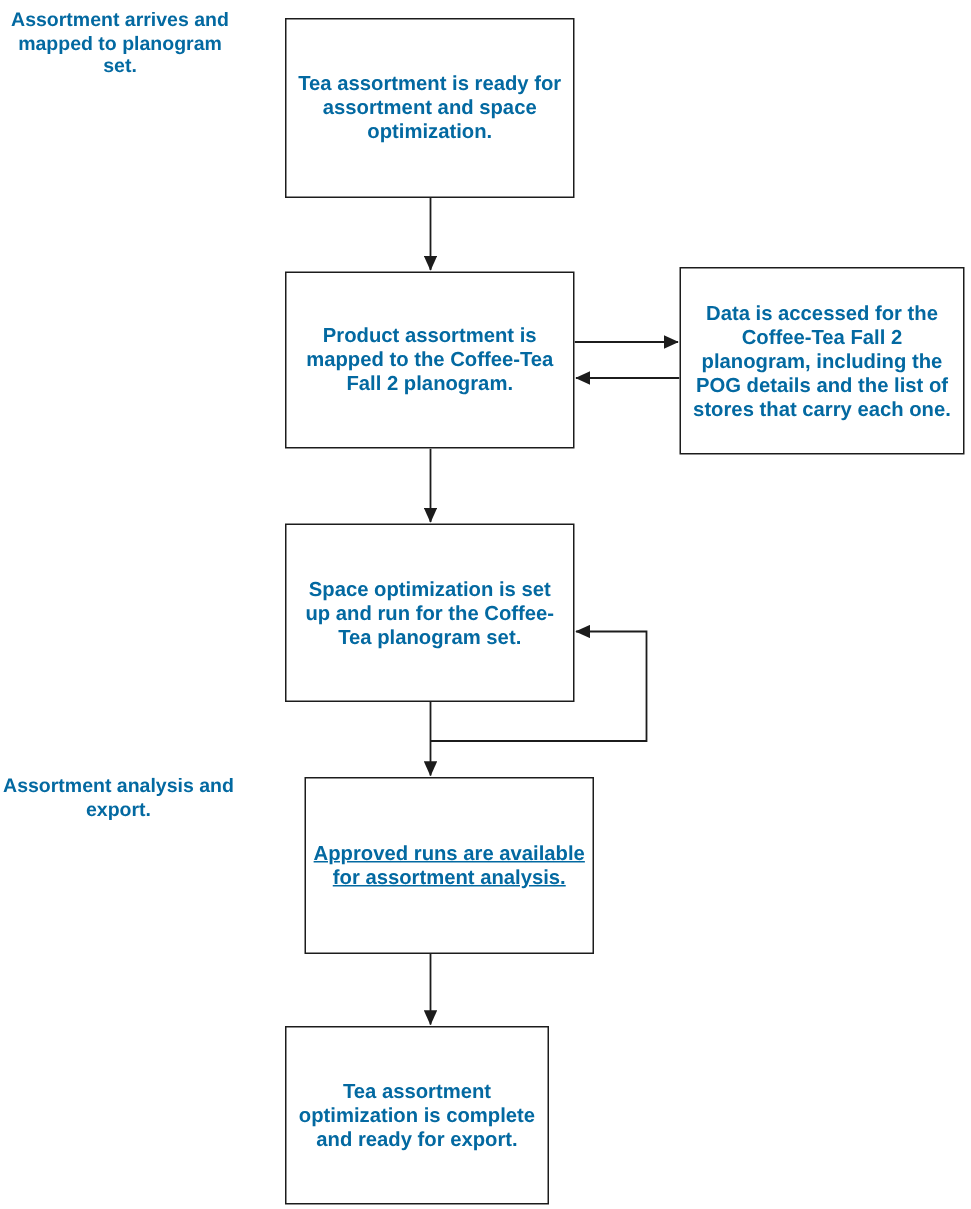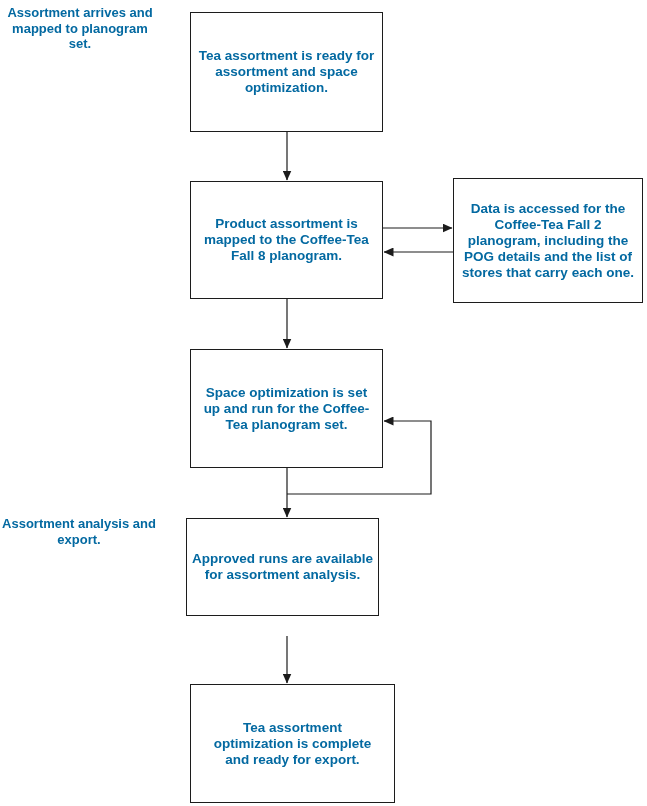--- a/index.html
+++ b/index.html
@@ -46,22 +46,22 @@
     font-weight: bold;
     font-size: 13px;
     line-height: 15.5px;
     white-space: pre;
   }
   
   #box-step-1      { left: 190px; top: 12px;  width: 193px; height: 120px; }
   #box-step-2      { left: 190px; top: 181px; width: 193px; height: 118px; }
   #box-data-access { left: 453px; top: 178px; width: 190px; height: 125px; }
   #box-step-3      { left: 190px; top: 349px; width: 193px; height: 119px; }
-  #box-step-4      { left: 186px; top: 518px; width: 193px; height: 98px; }
-  #box-step-5      { left: 190px; top: 684px; width: 205px; height: 119px; }
+  #box-step-4      { left: 203px; top: 518px; width: 193px; height: 118px; text-decoration: underline; }
+  #box-step-5      { left: 190px; top: 684px; width: 176px; height: 119px; }
   #side-label-1 { left: 0px; top: 5px;   width: 160px; }
   #side-label-2 { left: 0px; top: 345px; width: 156px; }
   #side-label-3 { left: 0px; top: 516px; width: 158px; }
 </style>
 </head>
 <body>
 
 <div class="canvas">
 
   <svg class="connectors" viewBox="0 0 647 806" xmlns="http://www.w3.org/2000/svg">
@@ -91,21 +91,21 @@
 
   <div class="flow-box" id="box-step-1">
     <div class="box-text">Tea assortment is ready for
 assortment and space
 optimization.</div>
   </div>
 
   <div class="flow-box" id="box-step-2">
     <div class="box-text">Product assortment is
 mapped to the Coffee-Tea
-Fall 8 planogram.</div>
+Fall 2 planogram.</div>
   </div>
 
   <div class="flow-box" id="box-data-access">
     <div class="box-text">Data is accessed for the
 Coffee-Tea Fall 2
 planogram, including the
 POG details and the list of
 stores that carry each one.</div>
   </div>
 

